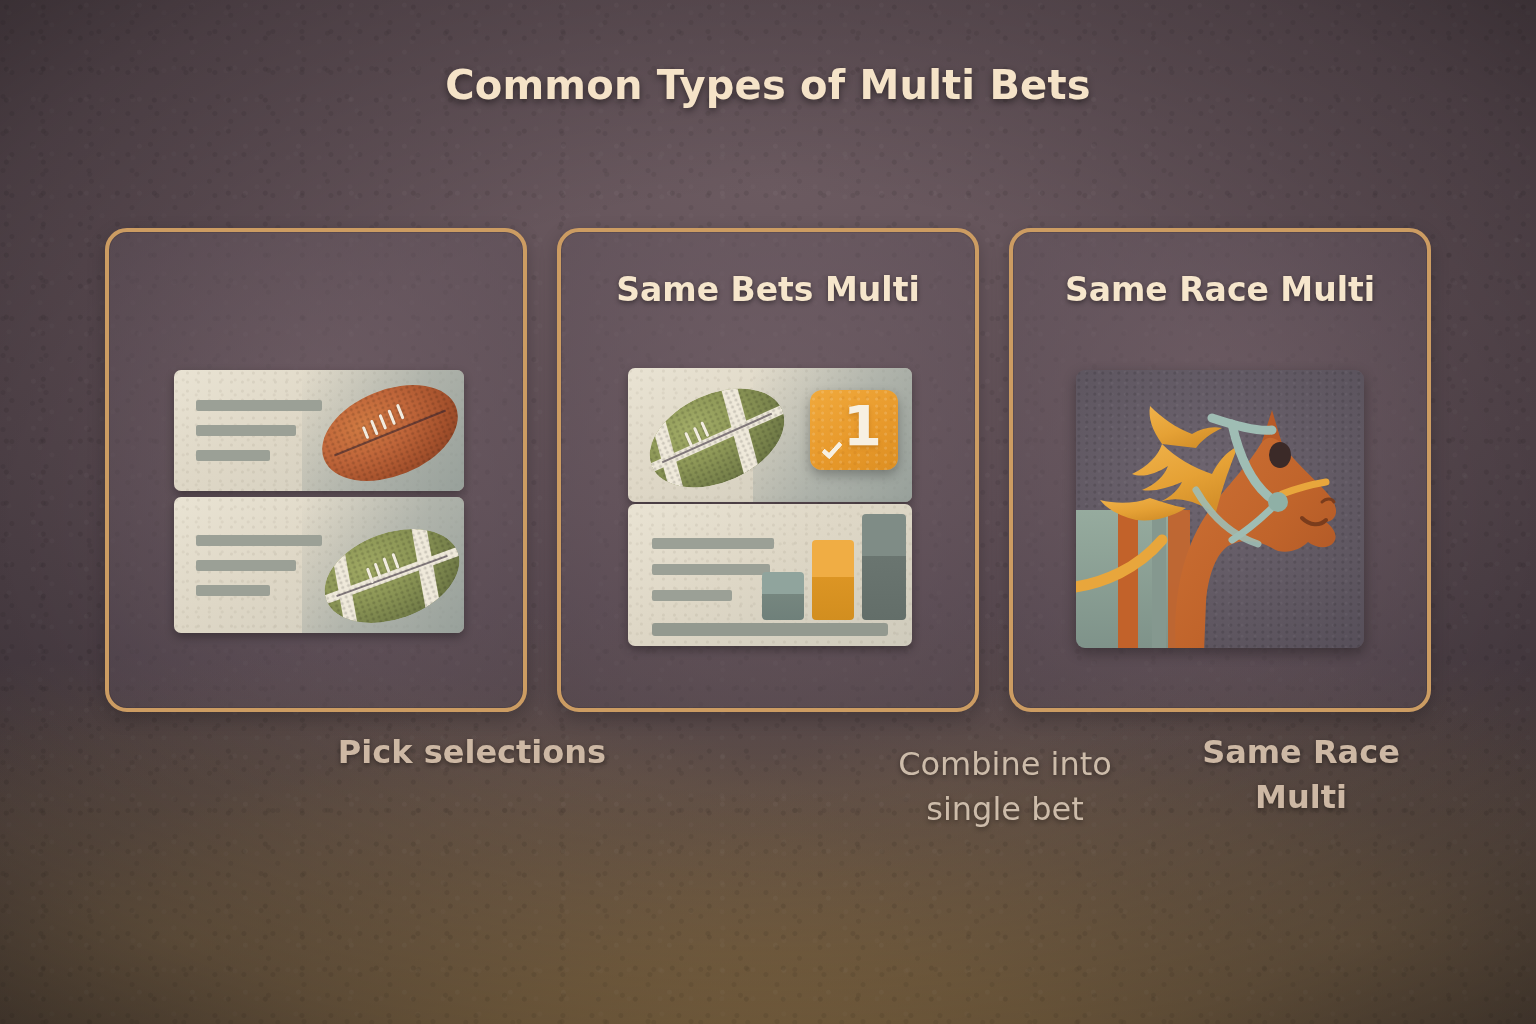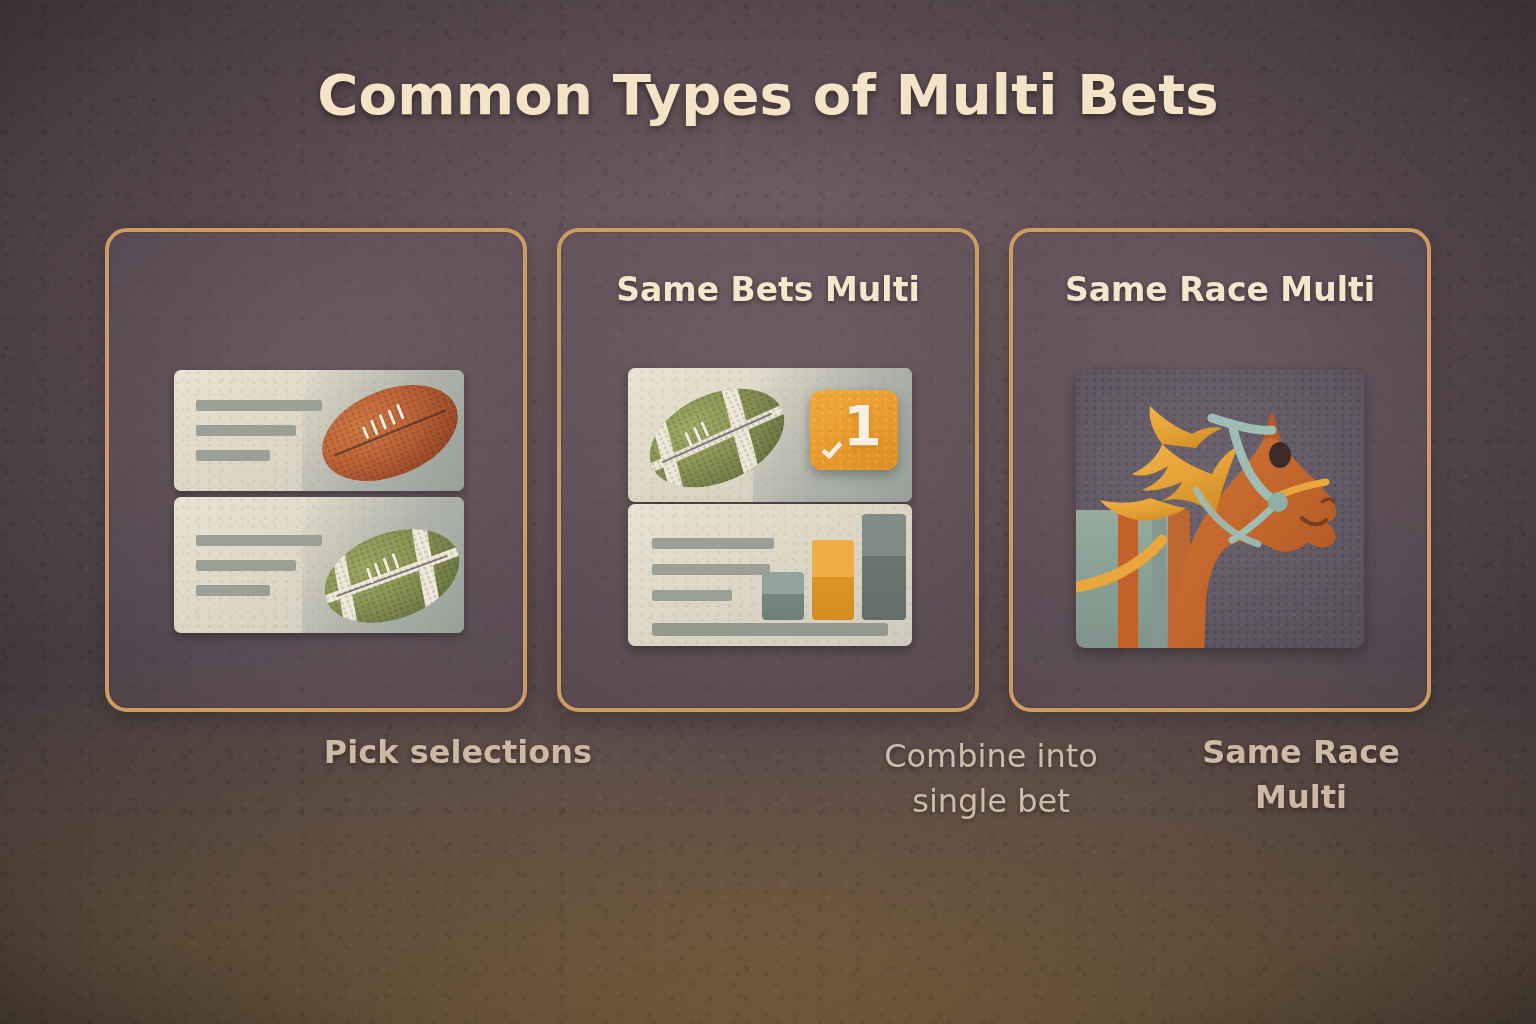--- a/index.html
+++ b/index.html
@@ -43,21 +43,21 @@
   #bg-vignette {
     position:absolute; inset:0;
     background:radial-gradient(ellipse 78% 72% at 50% 48%, rgba(0,0,0,0) 40%, rgba(0,0,0,.22) 78%, rgba(0,0,0,.42) 100%);
   }
 
   
   #title {
     position:absolute; left:0; top:62px; width:100%;
     text-align:center;
     font-family:"DejaVu Sans", sans-serif;
-    font-weight:700; font-size:56px; letter-spacing:.2px;
+    font-weight:700; font-size:40px; letter-spacing:.2px;
     color:#f5e3c8;
     text-shadow:0 3px 7px rgba(0,0,0,.45);
   }
 
   
   #cards {
     position:absolute; left:105px; top:228px;
     width:1326px; height:484px;
     display:flex; gap:30px;
   }
@@ -170,21 +170,21 @@
     background-image:radial-gradient(circle at 35% 45%, rgba(0,0,0,.5) 0 1px, transparent 2px),
                      radial-gradient(circle at 78% 20%, rgba(255,255,255,.18) 0 1px, transparent 2px);
     background-size:8px 7px, 13px 11px;
   }
   #horse-svg { position:absolute; inset:0; }
 
   
   #captions {
     position:absolute; left:105px; top:730px;
     width:1326px; height:130px;
-    display:flex; gap:30px;
+    display:flex; gap:16px;
   }
   .caption {
     flex:1 1 0; text-align:center;
     font-weight:700; font-size:32px; line-height:1.42;
     color:#cdb8a4;
     text-shadow:0 2px 5px rgba(0,0,0,.40);
   }
   .caption.light { font-weight:400; color:#cdbcaa; }
 </style>
 </head>
@@ -365,15 +365,15 @@
           </g>
           <circle cx="202" cy="132" r="10" fill="#8fb0a6"></circle>
         </svg>
       </div>
     </div>
   </div>
 </div>
 
 <div id="captions">
   <div class="caption">Pick selections</div>
-  <div class="caption light" style="max-width:300px; margin:4px auto;">Combine into single bet</div>
+  <div class="caption light" style="max-width:300px; margin:12px auto;">Combine into single bet</div>
   <div class="caption" style="max-width:260px; margin:0 auto;">Same Race Multi</div>
 </div>
 
 </body></html>

